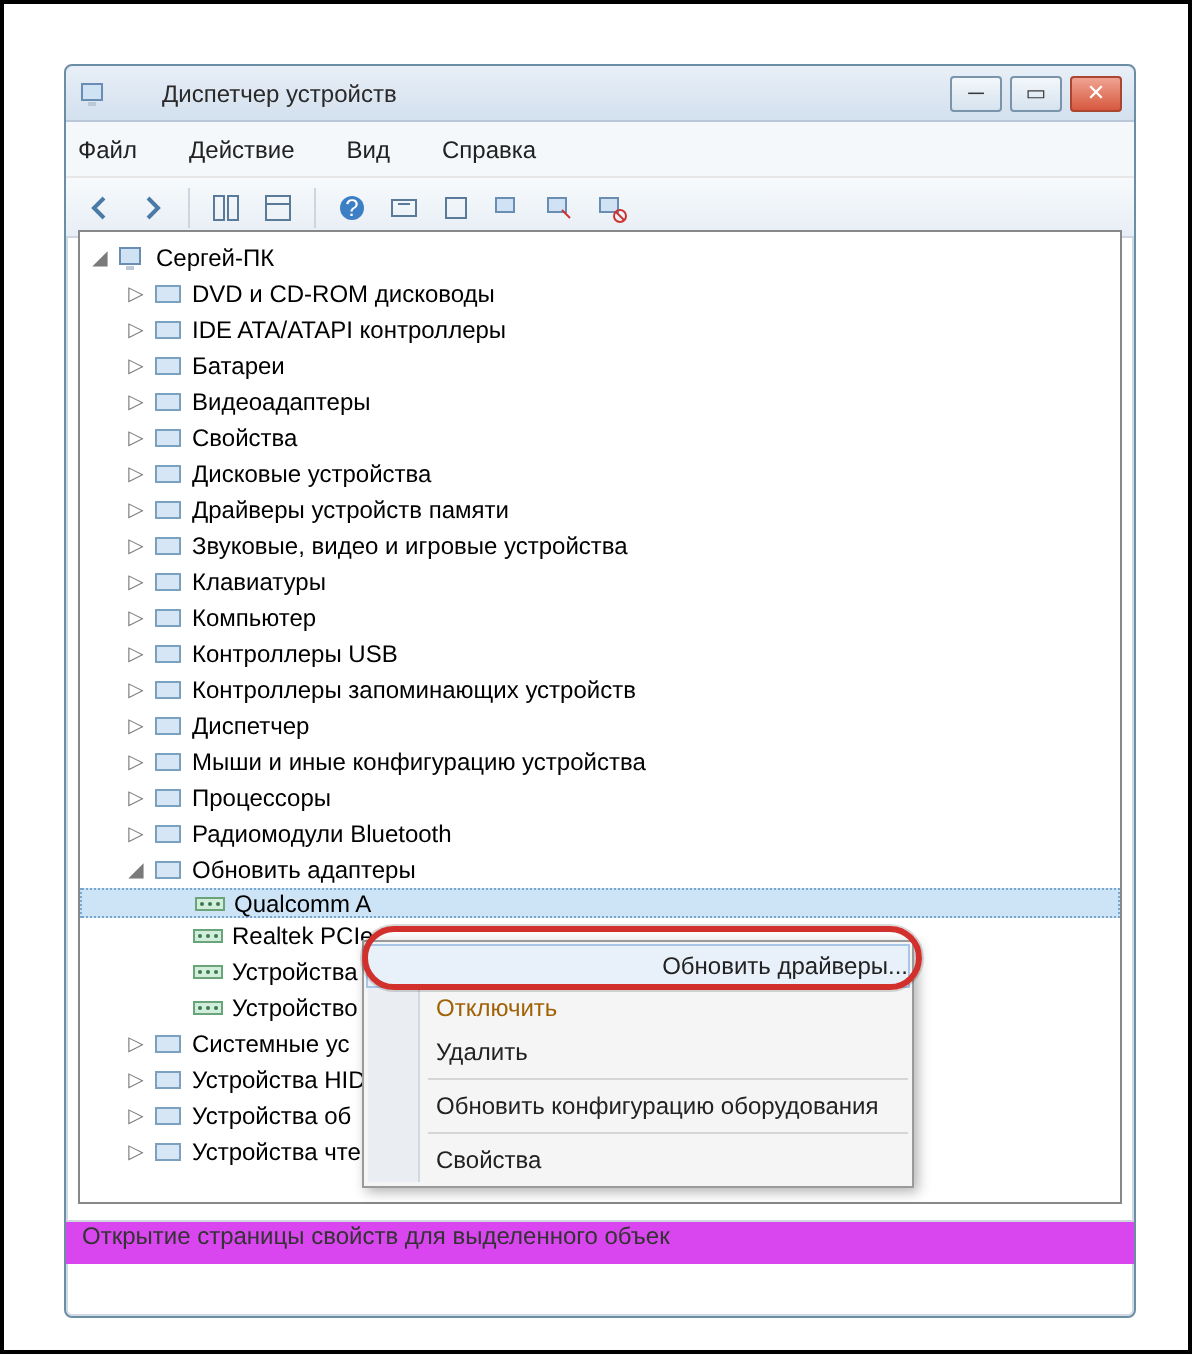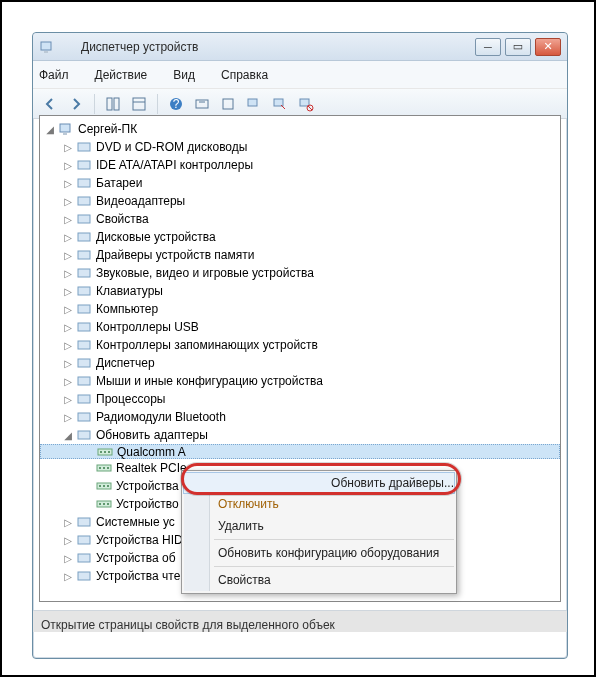--- a/index.html
+++ b/index.html
@@ -17,21 +17,21 @@
 .toolbar { height: 30px; border-bottom: 1px solid #cfd6dd; background: linear-gradient(#f7fafc,#e7eef5); display:flex; align-items:center; padding: 0 6px; gap: 4px; }
 .tb { width: 22px; height: 22px; border:1px solid transparent; display:flex; align-items:center; justify-content:center; color:#4a6a8a; }
 .tb svg { width:16px; height:16px; }
 .tb.sep { width:1px; height:20px; background:#cdd6de; border:none; margin:0 3px; }
 .tree-wrap { position: absolute; left:6px; right:6px; top:82px; bottom:56px; border:1px solid #888; background:#fff; overflow:hidden; }
 .tree { padding: 4px 0; }
 .node { display:flex; align-items:center; height:18px; padding-left:4px; white-space:nowrap; }
 .expander { width:12px; height:12px; display:inline-flex; align-items:center; justify-content:center; color:#7a7a7a; font-size:10px; margin-right:2px; }
 .nicon { width:16px; height:16px; margin-right:4px; display:inline-flex; align-items:center; justify-content:center; }
 .node.sel { background:#cde4f7; border:1px dotted #7aa7d0; height:15px;align-items:center; }
-.status { position:absolute; left:0; right:0; bottom:26px; height:22px; border-top:1px solid #cfd6dd; background:#e5e5e5; display:flex; align-items:flex-end; padding:0 8px; color:#333; }
+.status { position:absolute; left:0; right:0; bottom:26px; height:22px; border-top:1px solid #cfd6dd; background:#d946ef; display:flex; align-items:flex-start; padding:0 8px; color:#333; }
 .ctx { position:absolute; left:148px; top:437px; width:276px; background:#f5f5f5; border:1px solid #9a9a9a; box-shadow:2px 2px 6px rgba(0,0,0,0.3); padding:2px; }
 .ctx .strip { position:absolute; left:2px; top:2px; bottom:2px; width:26px; background:#eaeef3; border-right:1px solid #d2d8de; }
 .ctx .mi { position:relative; height:22px; display:flex; align-items:center; padding-left:34px; color:#222; }
 .ctx .mi.hl { background:#e8f1fa; border:1px solid #a8c7e6; margin:-1px; padding-left:33px;justify-content:flex-end; }
 .ctx .mi.disabled { color:#a16207; }
 .ctx .mi.bold { font-weight:normal; }
 .ctx hr { border:none; border-top:1px solid #d6d6d6; margin:2px 0 2px 30px; }
 .ring { position:absolute; border:3px solid #d2302d; border-radius:22px; box-shadow:0 0 0 1px rgba(0,0,0,0.15); pointer-events:none; }
 .ring1 { left:148px; top:430px; width:280px; height:32px; }
 </style>

